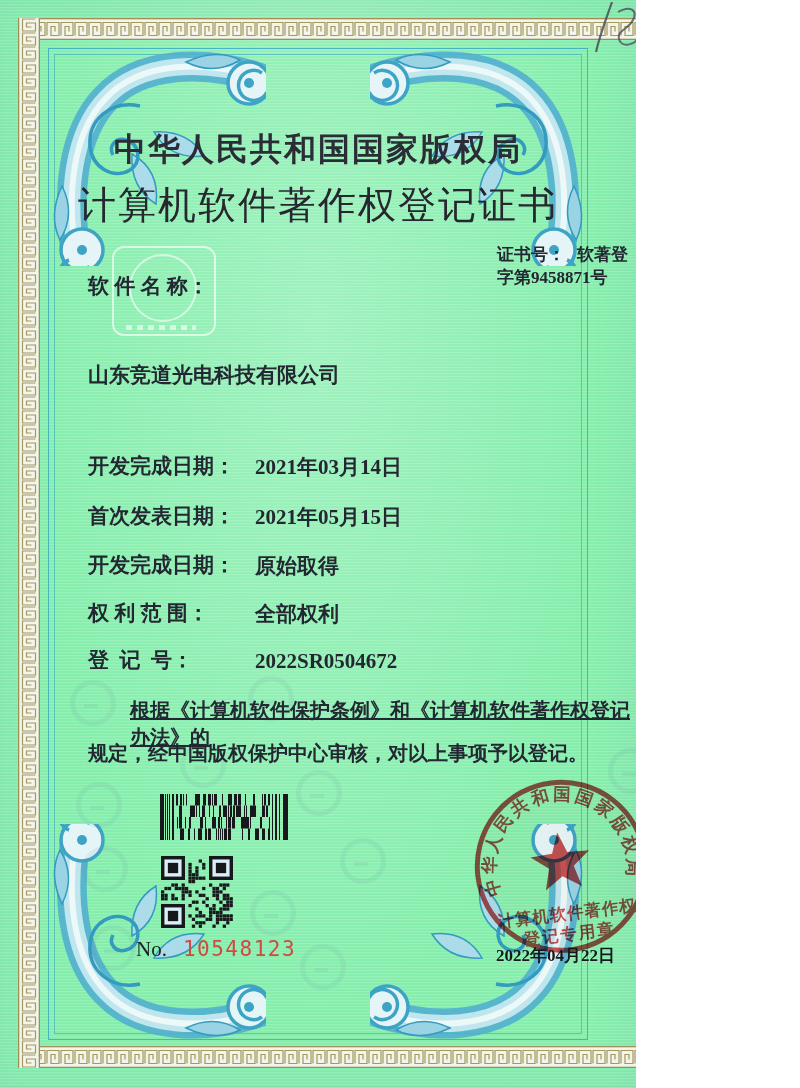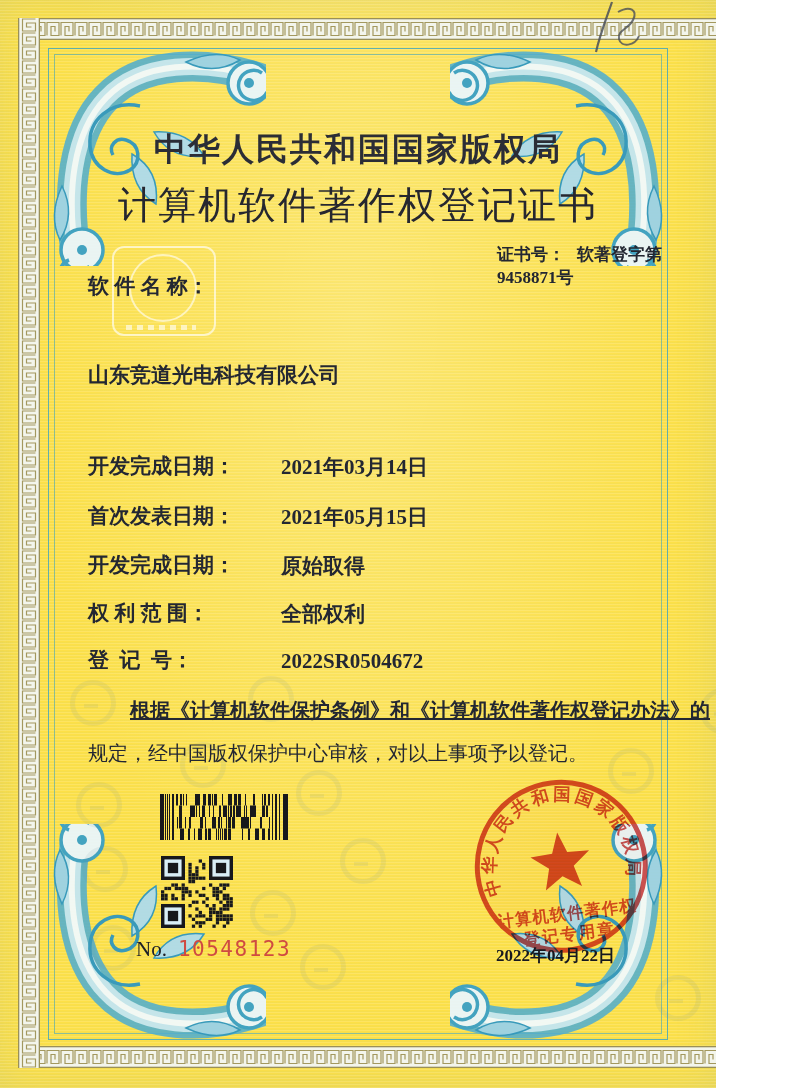--- a/index.html
+++ b/index.html
@@ -1,18 +1,18 @@
 <!DOCTYPE html>
 <html><head>
 <meta charset="utf-8">
 <style>
   html,body{margin:0;padding:0;}
   .page{
-    position:relative;width:716px;height:1088px;overflow:hidden;
-    background:#fde047;
+    position:relative;width:636px;height:1088px;overflow:hidden;
+    background:#86efac;
     font-family:"Liberation Serif","DejaVu Serif",serif;
     color:#232732;
     box-shadow:inset 0 0 40px rgba(120,160,175,.18);
   }
   .tex{
     position:absolute;inset:0;pointer-events:none;
     background:
       radial-gradient(ellipse at 50% 30%, rgba(255,255,255,.22), transparent 65%),
       repeating-linear-gradient(0deg, rgba(255,255,255,.14) 0 1px, rgba(110,185,210,.05) 1px 2px, transparent 2px 3px);
   }
@@ -27,28 +27,28 @@
   .authority{
     position:absolute;top:128px;left:0;width:100%;text-align:center;
     font-size:32px;font-weight:700;letter-spacing:2px;color:#2b2d36;
   }
   .cert-title{
     position:absolute;top:180px;left:0;width:100%;text-align:center;
     font-size:38px;font-weight:400;letter-spacing:2px;color:#26272f;
   }
   .certno{position:absolute;top:243px;left:497px;font-size:17px;font-weight:700;}
   .certno .cv{margin-left:12px;}
-  .row{position:absolute;left:88px;display:flex;font-size:21px;font-weight:700;gap:26px;}
+  .row{position:absolute;left:88px;display:flex;font-size:21px;font-weight:700;}
   .row .lab{width:167px;white-space:pre;flex:none;}
   .row .val span{display:block;line-height:1.5;}
   .stmt1{position:absolute;top:697px;left:130px;font-size:20px;font-weight:700;text-decoration:underline;}
-  .stmt2{position:absolute;top:740px;left:88px;font-size:20px;font-weight:400;}
+  .stmt2{position:absolute;top:740px;left:88px;font-size:20px;font-weight:700;}
   .serial{position:absolute;top:937px;left:136px;display:flex;align-items:baseline;font-size:21px;}
   .serial .no-lab{font-weight:400;color:#1d1f27;}
-  .serial .no-val{margin-left:11px;font-family:"DejaVu Sans Mono","Liberation Mono",monospace;
+  .serial .no-val{margin-left:16px;font-family:"DejaVu Sans Mono","Liberation Mono",monospace;
     color:#cf4a42;letter-spacing:1.5px;font-size:21px;}
   .issue-date{position:absolute;top:944px;left:496px;font-size:17px;font-weight:700;color:#16181f;}
   .seal{position:absolute;left:469px;top:772px;transform:rotate(-7deg);mix-blend-mode:multiply;opacity:.93;}
   .emboss{position:absolute;left:112px;top:246px;width:100px;height:86px;
     border:2.5px solid rgba(255,255,255,.85);border-radius:12px;opacity:.75;}
   .emboss .c{position:absolute;left:15px;top:6px;width:64px;height:64px;border:2px solid rgba(255,255,255,.8);border-radius:50%;}
   .emboss .d{position:absolute;left:12px;bottom:4px;width:70px;height:5px;
     background:repeating-linear-gradient(90deg, rgba(255,255,255,.8) 0 6px, transparent 6px 11px);}
   .wm{position:absolute;width:36px;height:36px;border:5px solid rgba(100,140,155,.10);border-radius:50%;}
   .wm::after{content:"";position:absolute;left:9px;top:11px;width:14px;height:8px;

